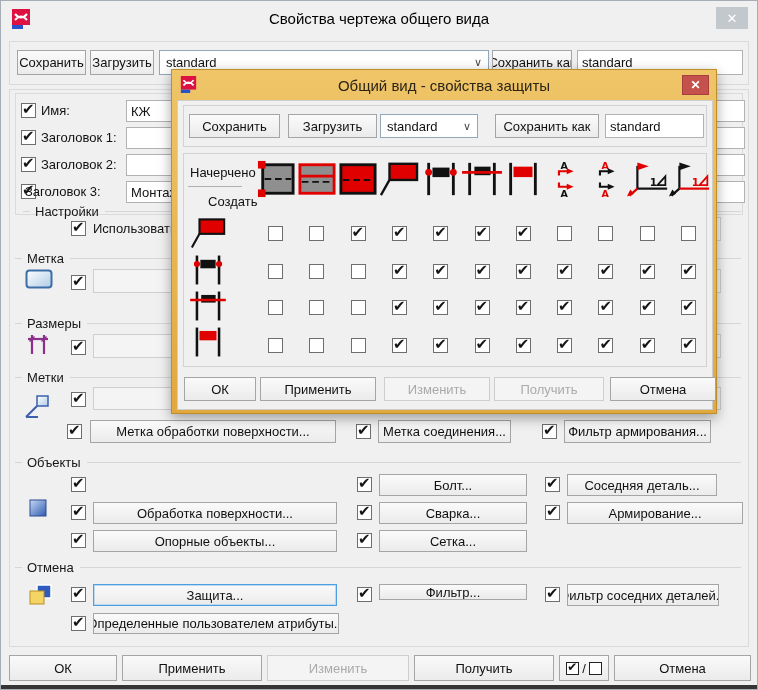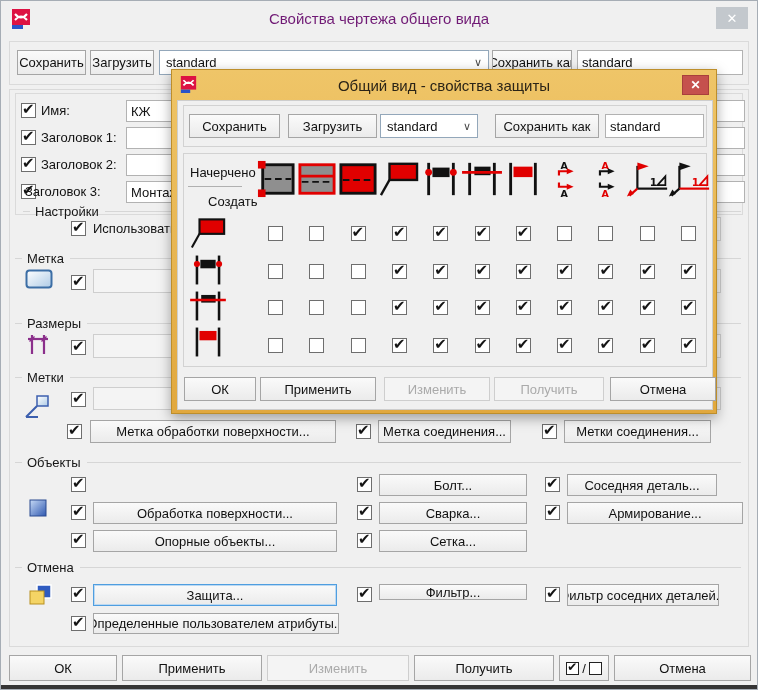--- a/index.html
+++ b/index.html
@@ -1,21 +1,21 @@
 <!DOCTYPE html>
 <html><head>
 <meta charset="utf-8">
 <style>
   * { margin:0; padding:0; box-sizing:border-box; }
   body { font-family:"Liberation Sans",sans-serif; background:#fff; }
   #app { position:relative; width:758px; height:690px; background:#f0f0f0;
          border:1px solid #a6adb5; overflow:hidden; font-size:13px; color:#111; }
   .abs { position:absolute; }
   .title-main { position:absolute; left:0; right:0; top:9px; text-align:center;
-                font-size:15px; color:#701a75; }
+                font-size:15px; color:#000000; }
   .win-close { position:absolute; display:flex; align-items:center; justify-content:center;
                background:#c3c8cd; color:#fff; font-size:13px; cursor:default; }
   .box { position:absolute; border:1px solid #dadada; }
   .btn { position:absolute; display:flex; align-items:center; justify-content:center;
          background:linear-gradient(180deg,#fafafa,#ebebeb); border:1px solid #a5a5a5;
          font-size:13px; color:#111; cursor:default; white-space:nowrap; overflow:hidden; }
   .btn.disabled { color:#aaaaaa; background:#f4f4f4; border-color:#cecece; }
   .btn.focused  { border-color:#4f9ee0; box-shadow:inset 0 0 0 1px #bcd9f2; }
   .checkbox { position:absolute; width:15px; height:15px; background:#fff; border:1px solid #6e6e6e; }
   .checkbox.checked::after { content:"✔"; position:absolute; left:0px; top:-4px;
@@ -217,21 +217,21 @@
     <path d="M16 13 L5 24 M5 24 H17" stroke="#3c5fae" stroke-width="2" fill="none"></path>
   </svg>
   <span class="checkbox checked" style="left:70px;top:391px"></span>
   <div class="btn disabled" style="left:92px;top:386px;width:628px;height:23px"></div>
 
   <span class="checkbox checked" style="left:66px;top:423px"></span>
   <div class="btn" style="left:89px;top:419px;width:246px;height:23px">Метка обработки поверхности...</div>
   <span class="checkbox checked" style="left:355px;top:423px"></span>
   <div class="btn" style="left:377px;top:419px;width:133px;height:23px">Метка соединения...</div>
   <span class="checkbox checked" style="left:541px;top:423px"></span>
-  <div class="btn" style="left:563px;top:419px;width:147px;height:23px">Метки соединения...</div>
+  <div class="btn" style="left:563px;top:419px;width:147px;height:23px">Фильтр армирования...</div>
 
   <div class="ghead" style="left:14px;top:454px;width:726px">
     <span>Объекты</span>
       <div class="gline"></div>
   </div>
   <svg class="abs" style="left:28px;top:498px" width="18" height="18">
     <rect x="1" y="1" width="16" height="16" fill="url(#gcube)" stroke="#2a4a90" stroke-width="1"></rect>
   </svg>
 
   <span class="checkbox checked" style="left:70px;top:476px"></span>

